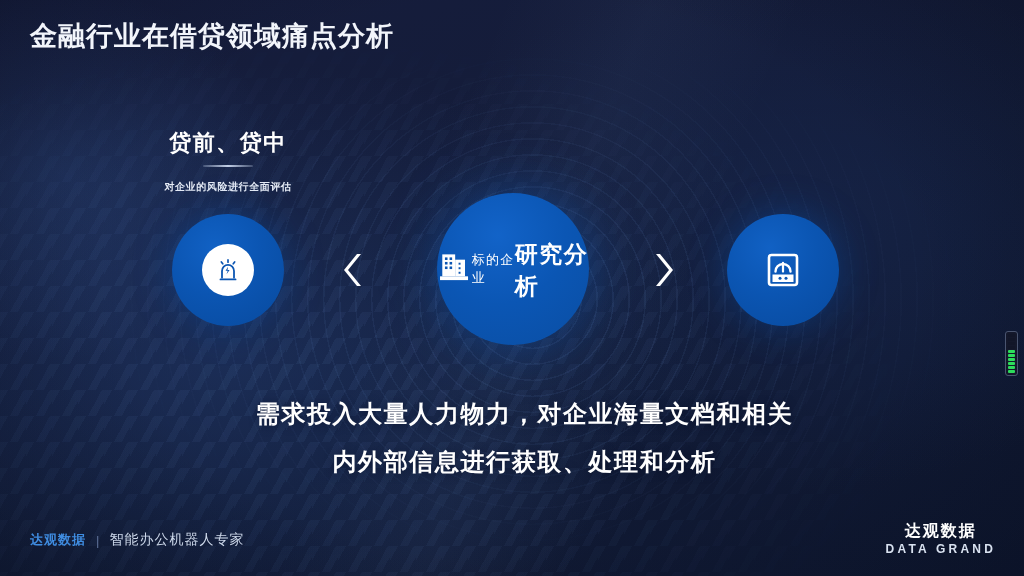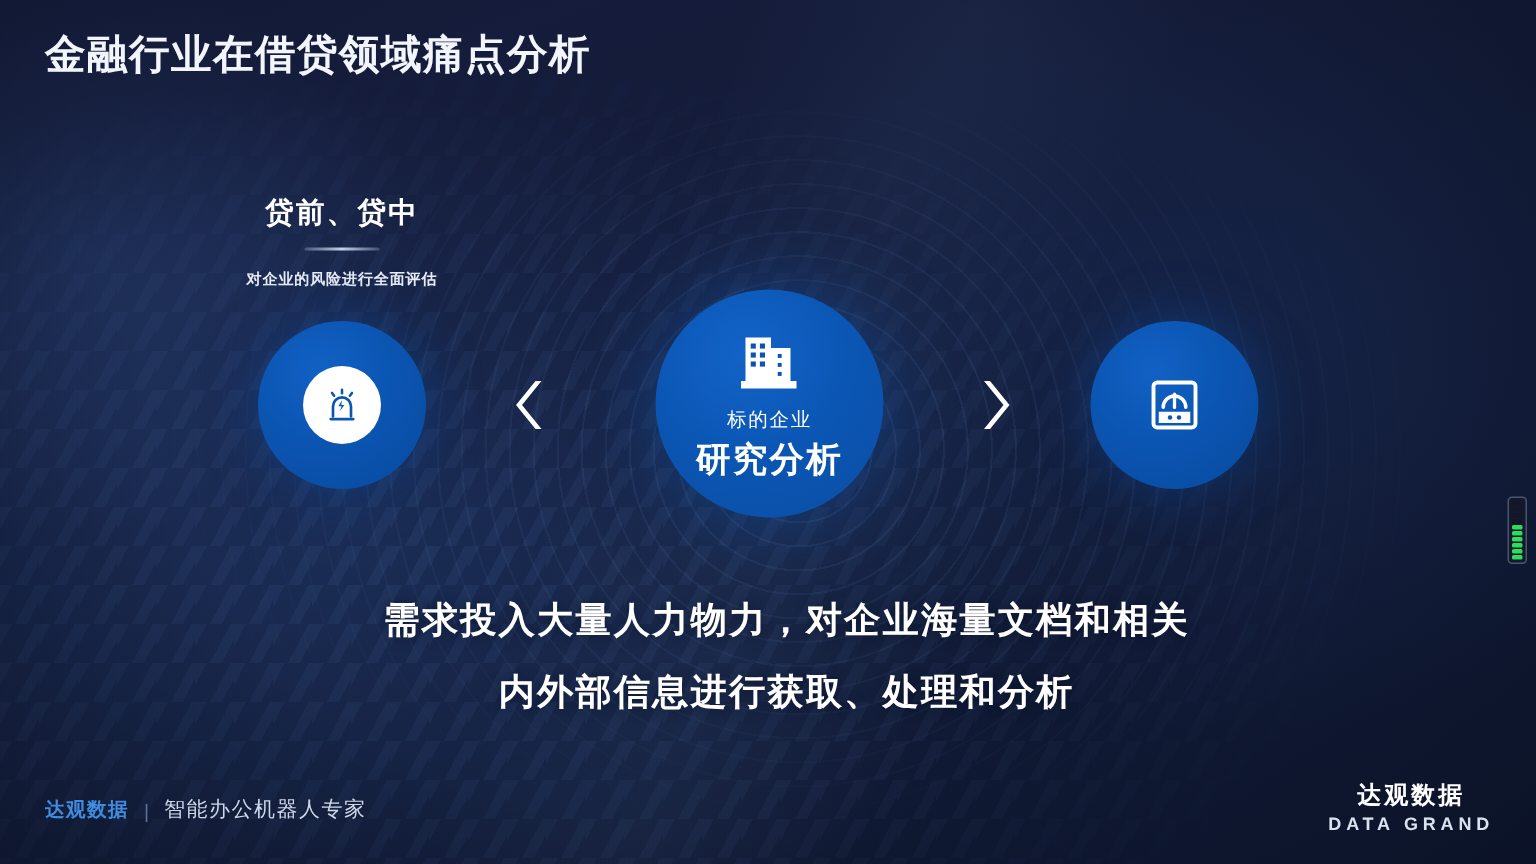--- a/index.html
+++ b/index.html
@@ -75,21 +75,21 @@
     white-space: nowrap;
   }
 
   
   .col-head {
     position: absolute;
     text-align: center;
     width: 360px;
   }
   .col-head .head-title {
-    font-size: 19px;
+    font-size: 22px;
     font-weight: 700;
     color: #ffffff;
     letter-spacing: 1.5px;
     line-height: 26px;
   }
   .col-head .head-divider {
     width: 50px;
     height: 2px;
     margin: 9px auto 9px auto;
     background: linear-gradient(90deg, rgba(190,205,230,0.25), rgba(205,218,240,0.95), rgba(190,205,230,0.25));
@@ -116,21 +116,21 @@
     align-items: center;
     justify-content: center;
   }
   #circle-left  { left: 172px; top: 214px; width: 112px; height: 112px; }
   #circle-right { left: 727px; top: 214px; width: 112px; height: 112px; }
 
   #circle-center {
     left: 437px; top: 193px; width: 152px; height: 152px;
     background: radial-gradient(circle at 40% 28%, #1263c8 0%, #0b56b4 48%, #0a4ea3 100%);
     box-shadow: 0 0 52px rgba(14,85,180,0.5);
-    flex-direction: column;
+    flex-direction: row;
   }
 
   .icon-badge {
     width: 52px; height: 52px;
     border-radius: 50%;
     background: #ffffff;
     display: flex;
     align-items: center;
     justify-content: center;
   }

